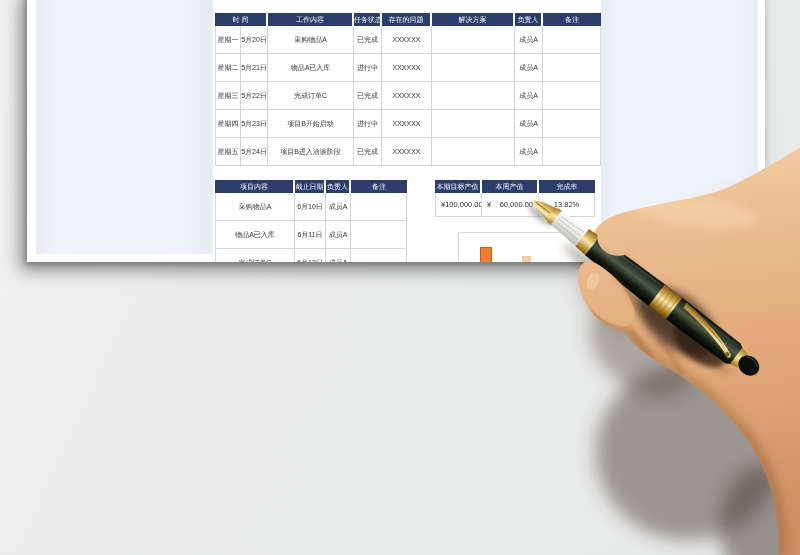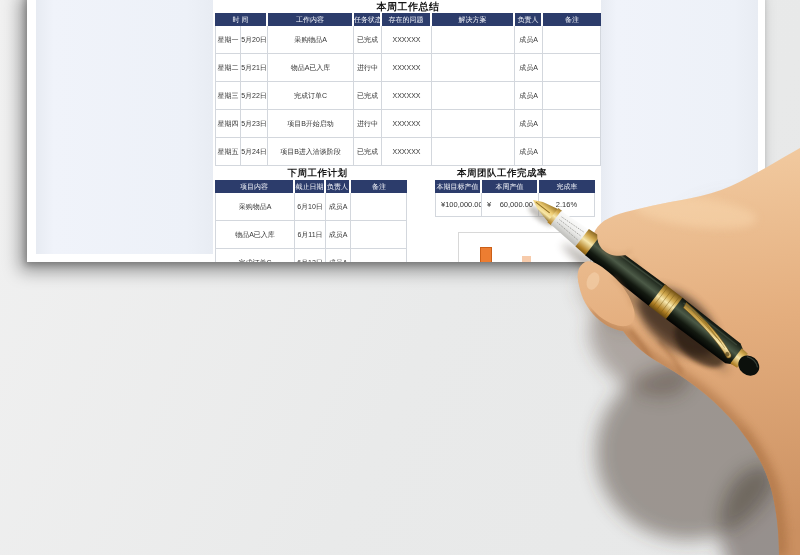--- a/index.html
+++ b/index.html
@@ -51,21 +51,20 @@
   .bar-2{left:63px;top:23px;width:9px;height:20px;background:#f7cbab;}
   #photo{position:absolute;left:0;top:0;width:800px;height:555px;}
 </style>
 </head>
 <body>
 
 <div class="sheet">
   <div class="panel panel-left"></div>
   <div class="panel panel-right"></div>
 
-  <div id="main-title" class="sec-title">本周工作总结</div>
 
   <table id="summary-table" class="tbl">
     <colgroup>
         <col style="width:26px">
         <col style="width:27px">
         <col style="width:86px">
         <col style="width:28px">
         <col style="width:50px">
         <col style="width:83px">
         <col style="width:28px">
@@ -129,21 +128,20 @@
         <td>项目B进入洽谈阶段</td>
         <td>已完成</td>
         <td>XXXXXX</td>
         <td></td>
         <td>成员A</td>
         <td></td>
       </tr>
     </tbody>
   </table>
 
-  <div id="plan-title" class="sec-title">下周工作计划</div>
   <table id="plan-table" class="tbl">
     <colgroup>
         <col style="width:80px">
         <col style="width:31px">
         <col style="width:25px">
         <col style="width:56px">
       </colgroup>
     <thead>
       <tr>
         <th>项目内容</th>
@@ -167,21 +165,20 @@
       </tr>
       <tr>
         <td>完成订单C</td>
         <td>6月12日</td>
         <td>成员A</td>
         <td></td>
       </tr>
     </tbody>
   </table>
 
-  <div id="comp-title" class="sec-title">本周团队工作完成率</div>
   <table id="comp-table" class="tbl">
     <colgroup>
         <col style="width:47px">
         <col style="width:57px">
         <col style="width:56px">
       </colgroup>
     <thead>
       <tr>
         <th>本期目标产值</th>
         <th>本周产值</th>
@@ -195,21 +192,21 @@
             <span>¥</span>
             <span>100,000.00</span>
           </div>
         </td>
         <td>
           <div class="money">
             <span>¥</span>
             <span>60,000.00</span>
           </div>
         </td>
-        <td>2.16%</td>
+        <td>13.82%</td>
       </tr>
     </tbody>
   </table>
 
   <div class="chart-box">
     <div class="bar bar-1"></div>
     <div class="bar bar-2"></div>
   </div>
 </div>
 

